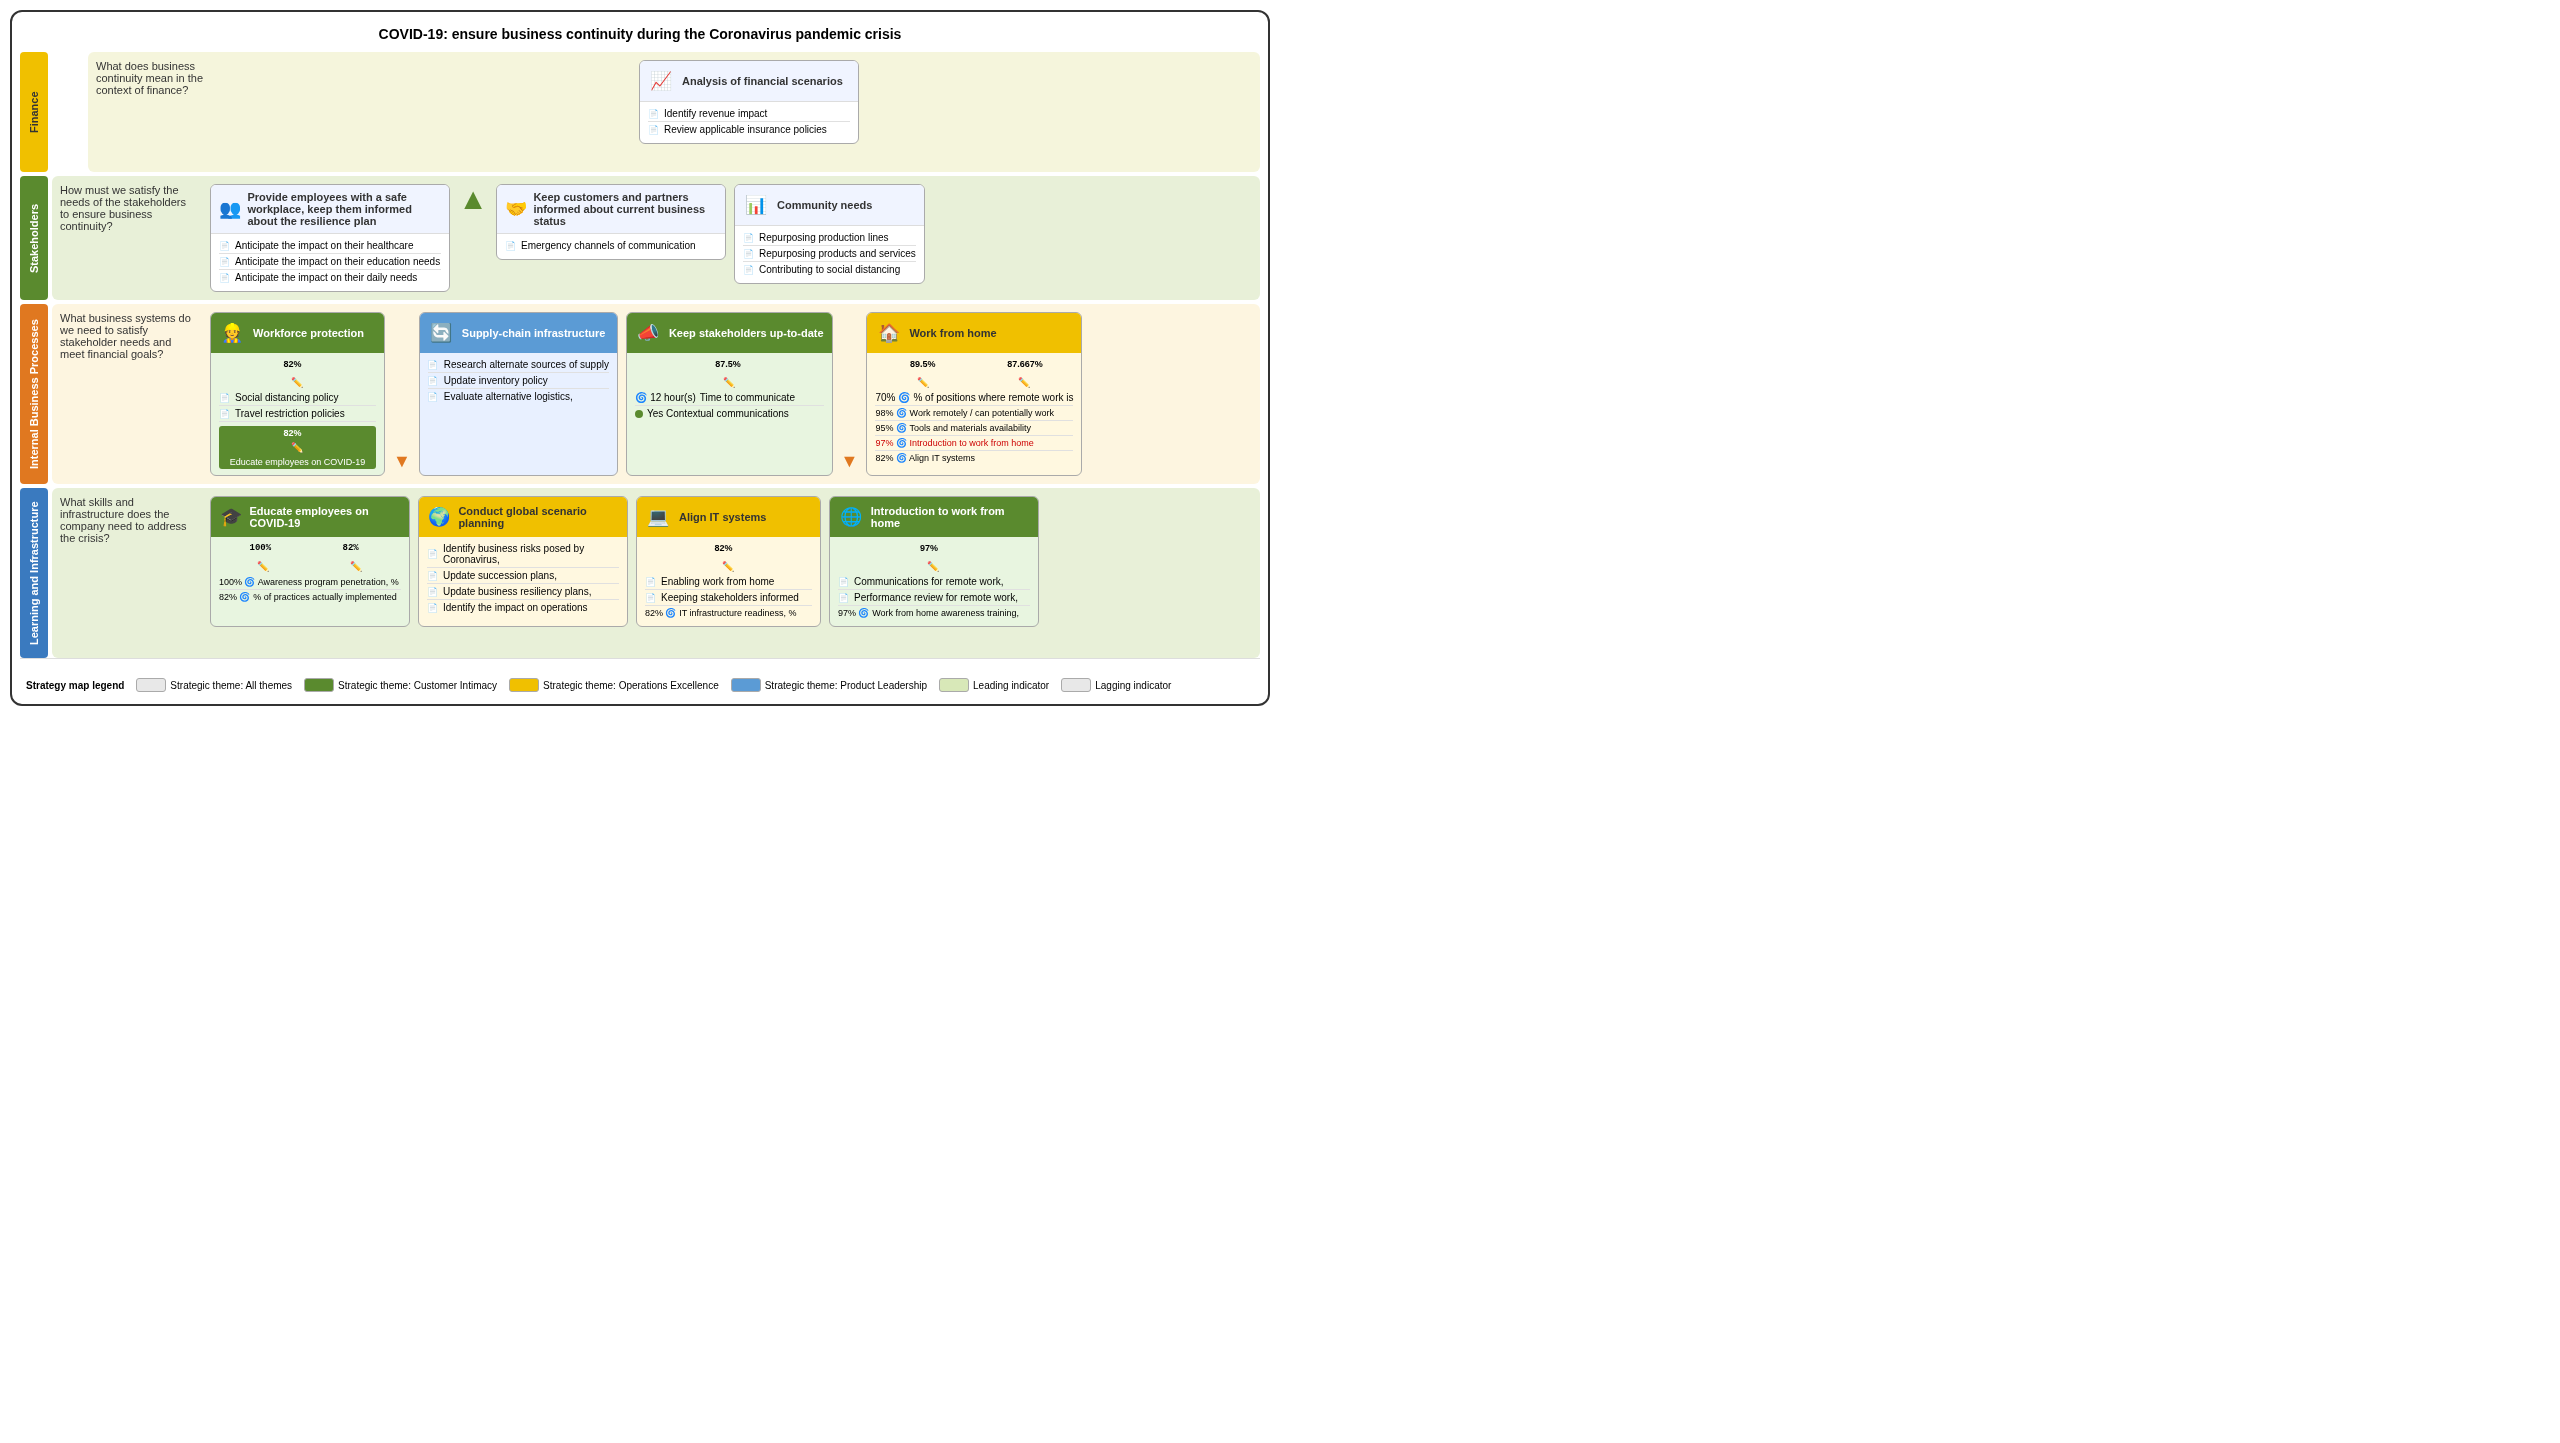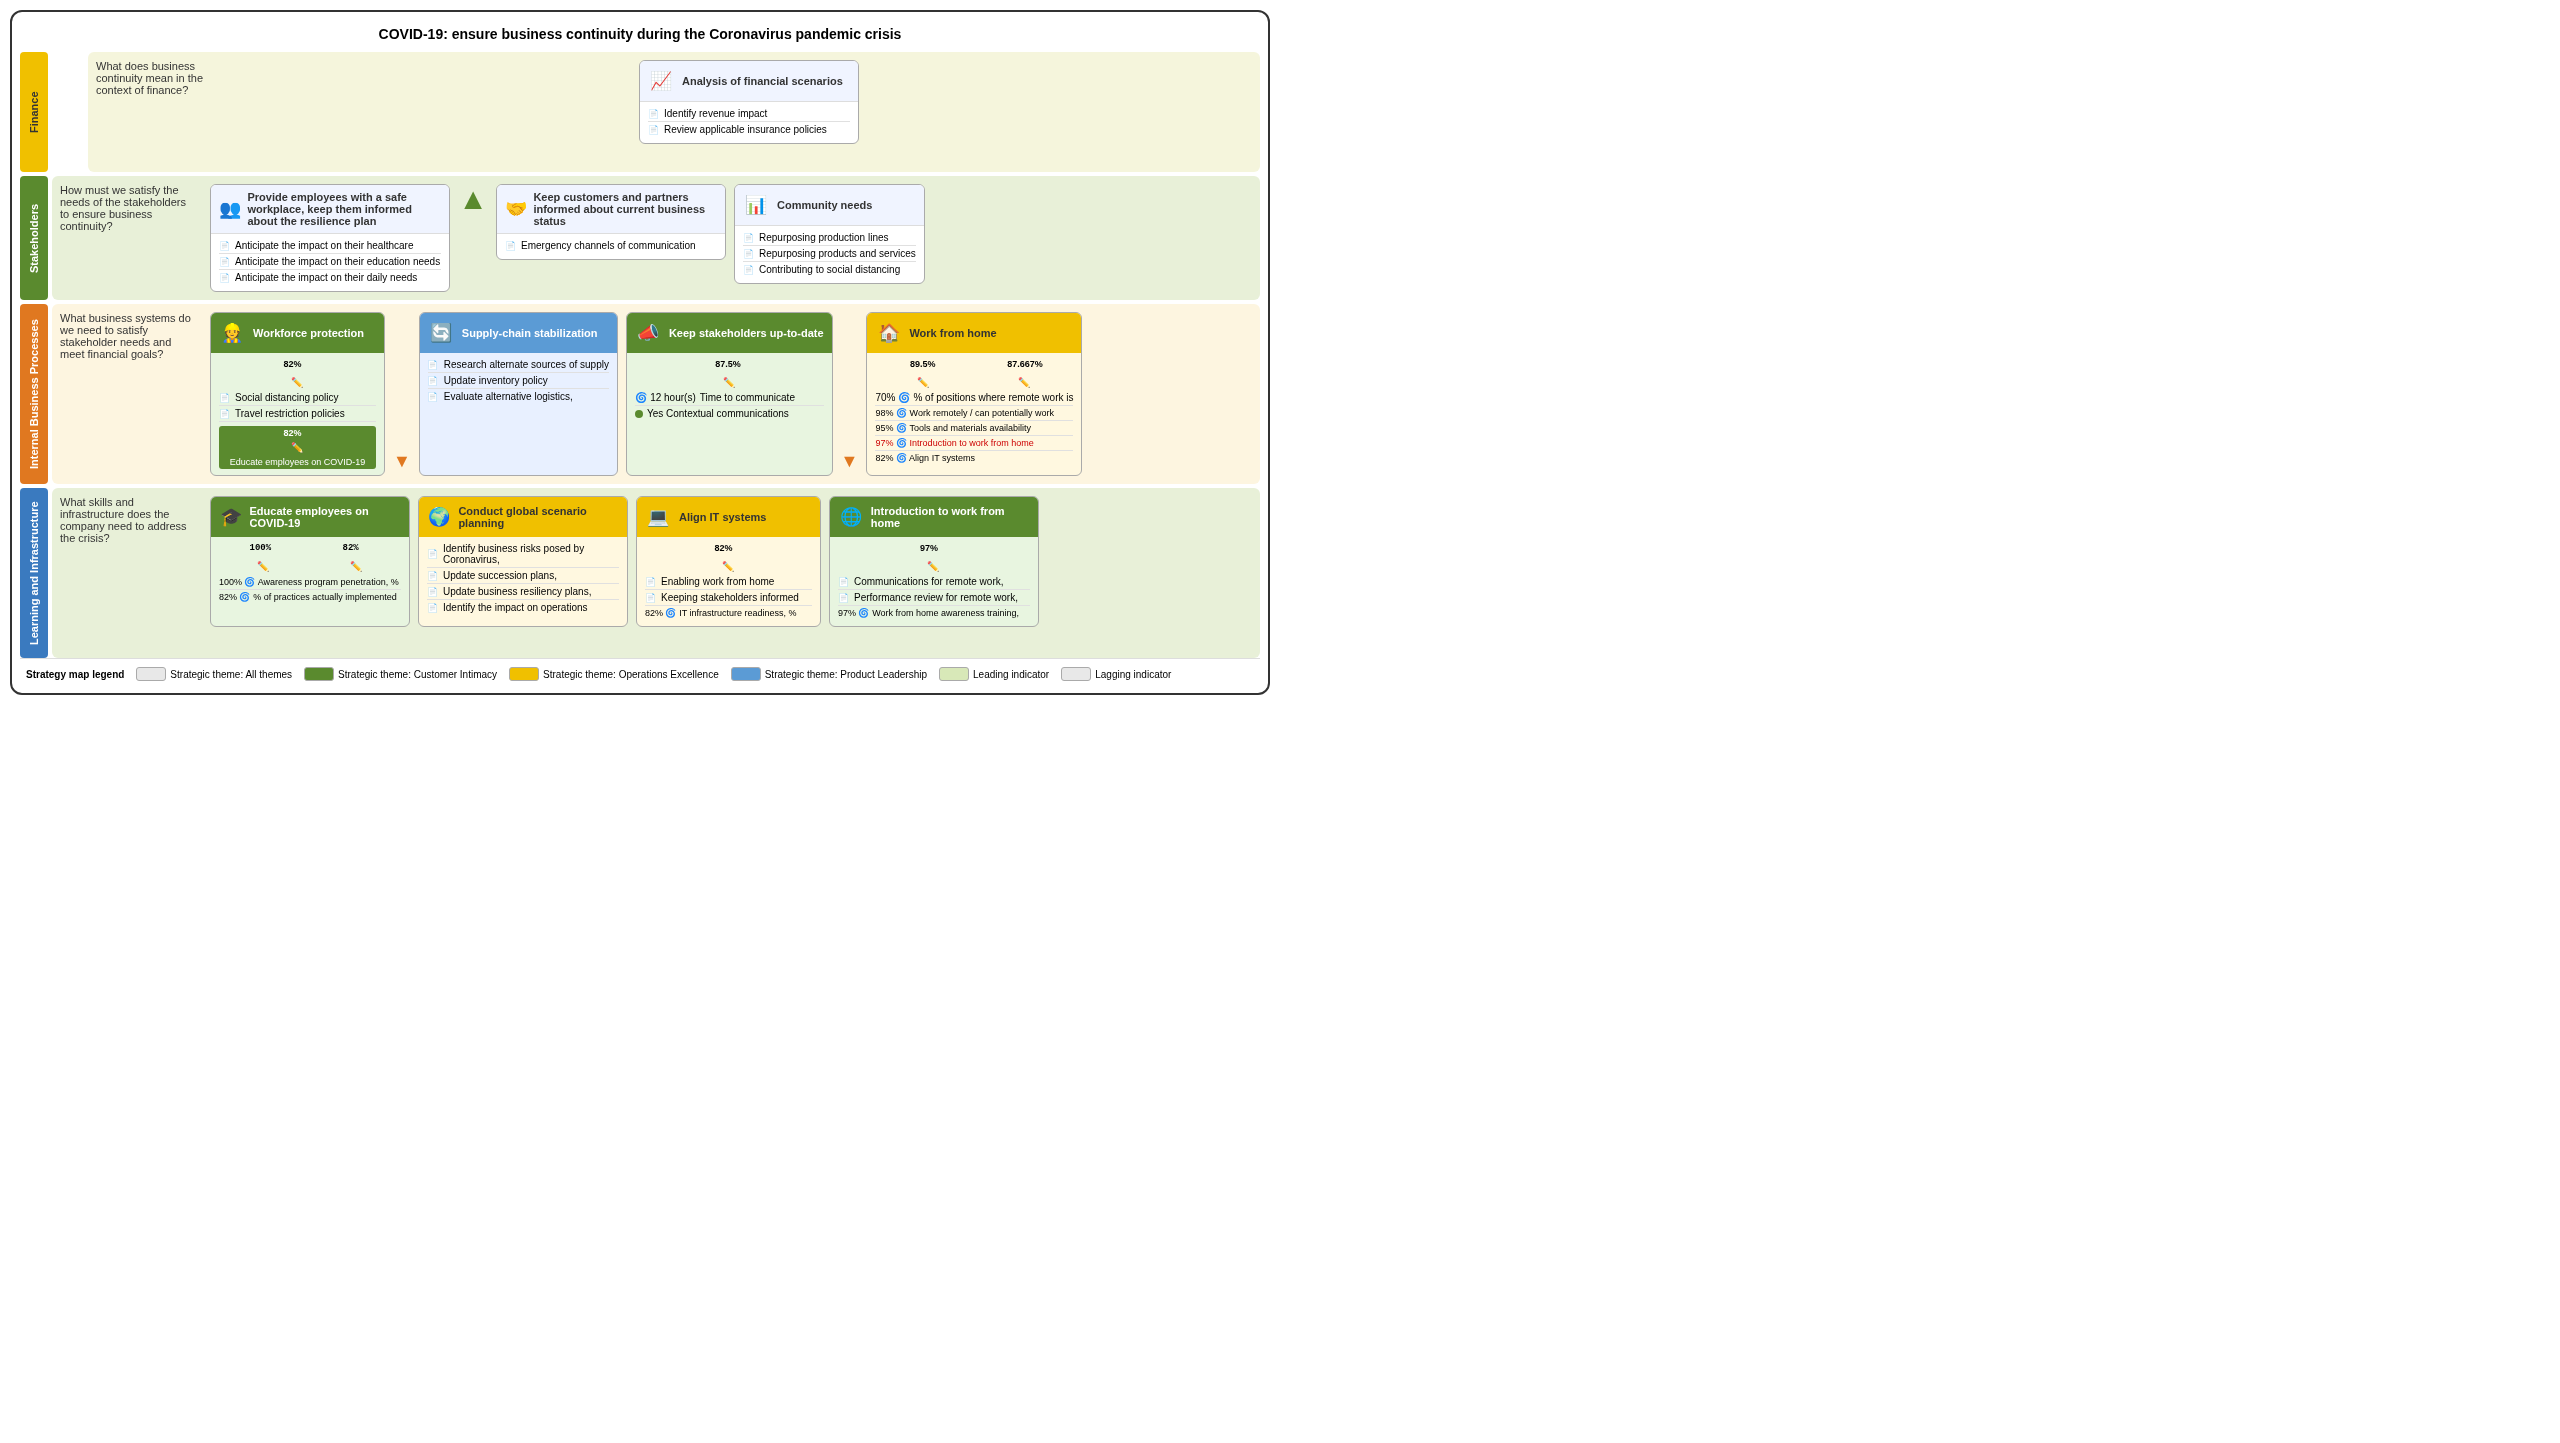--- a/index.html
+++ b/index.html
@@ -161,21 +161,21 @@
       min-width: 28px;
     }
     .kpi-trend-up { color: #5a8a2e; font-size: 10px; }
 
     
     .legend-row {
       display: flex;
       flex-direction: row;
       align-items: center;
       gap: 12px;
-      padding: 8px 6px 4px 6px;
+      padding: 19px 6px 4px 6px;
       border-top: 1px solid #ddd;
       flex-wrap: wrap;
       font-size: 10px;
     }
     .legend-item {
       display: flex;
       align-items: center;
       gap: 4px;
     }
     .legend-swatch {
@@ -337,21 +337,21 @@
             </div>
           </div>
 
           <div style="display:flex; flex-direction:column; align-items:center; justify-content:flex-end; min-width:16px;">
             <div style="color:#e07820; font-size:18px; margin-bottom:4px;">▼</div>
           </div>
 
           <div class="card" style="min-width:175px; max-width:200px; background:#e8f0ff;">
             <div class="card-header blue-header">
               <div class="card-icon">🔄</div>
-              <span>Supply-chain stabilization</span>
+              <span>Supply-chain infrastructure</span>
             </div>
             <div class="card-body">
               <div class="card-item">
                 <span class="card-item-icon">📄</span>
                 <span>Research alternate sources of supply</span>
               </div>
               <div class="card-item">
                 <span class="card-item-icon">📄</span>
                 <span>Update inventory policy</span>
               </div>

